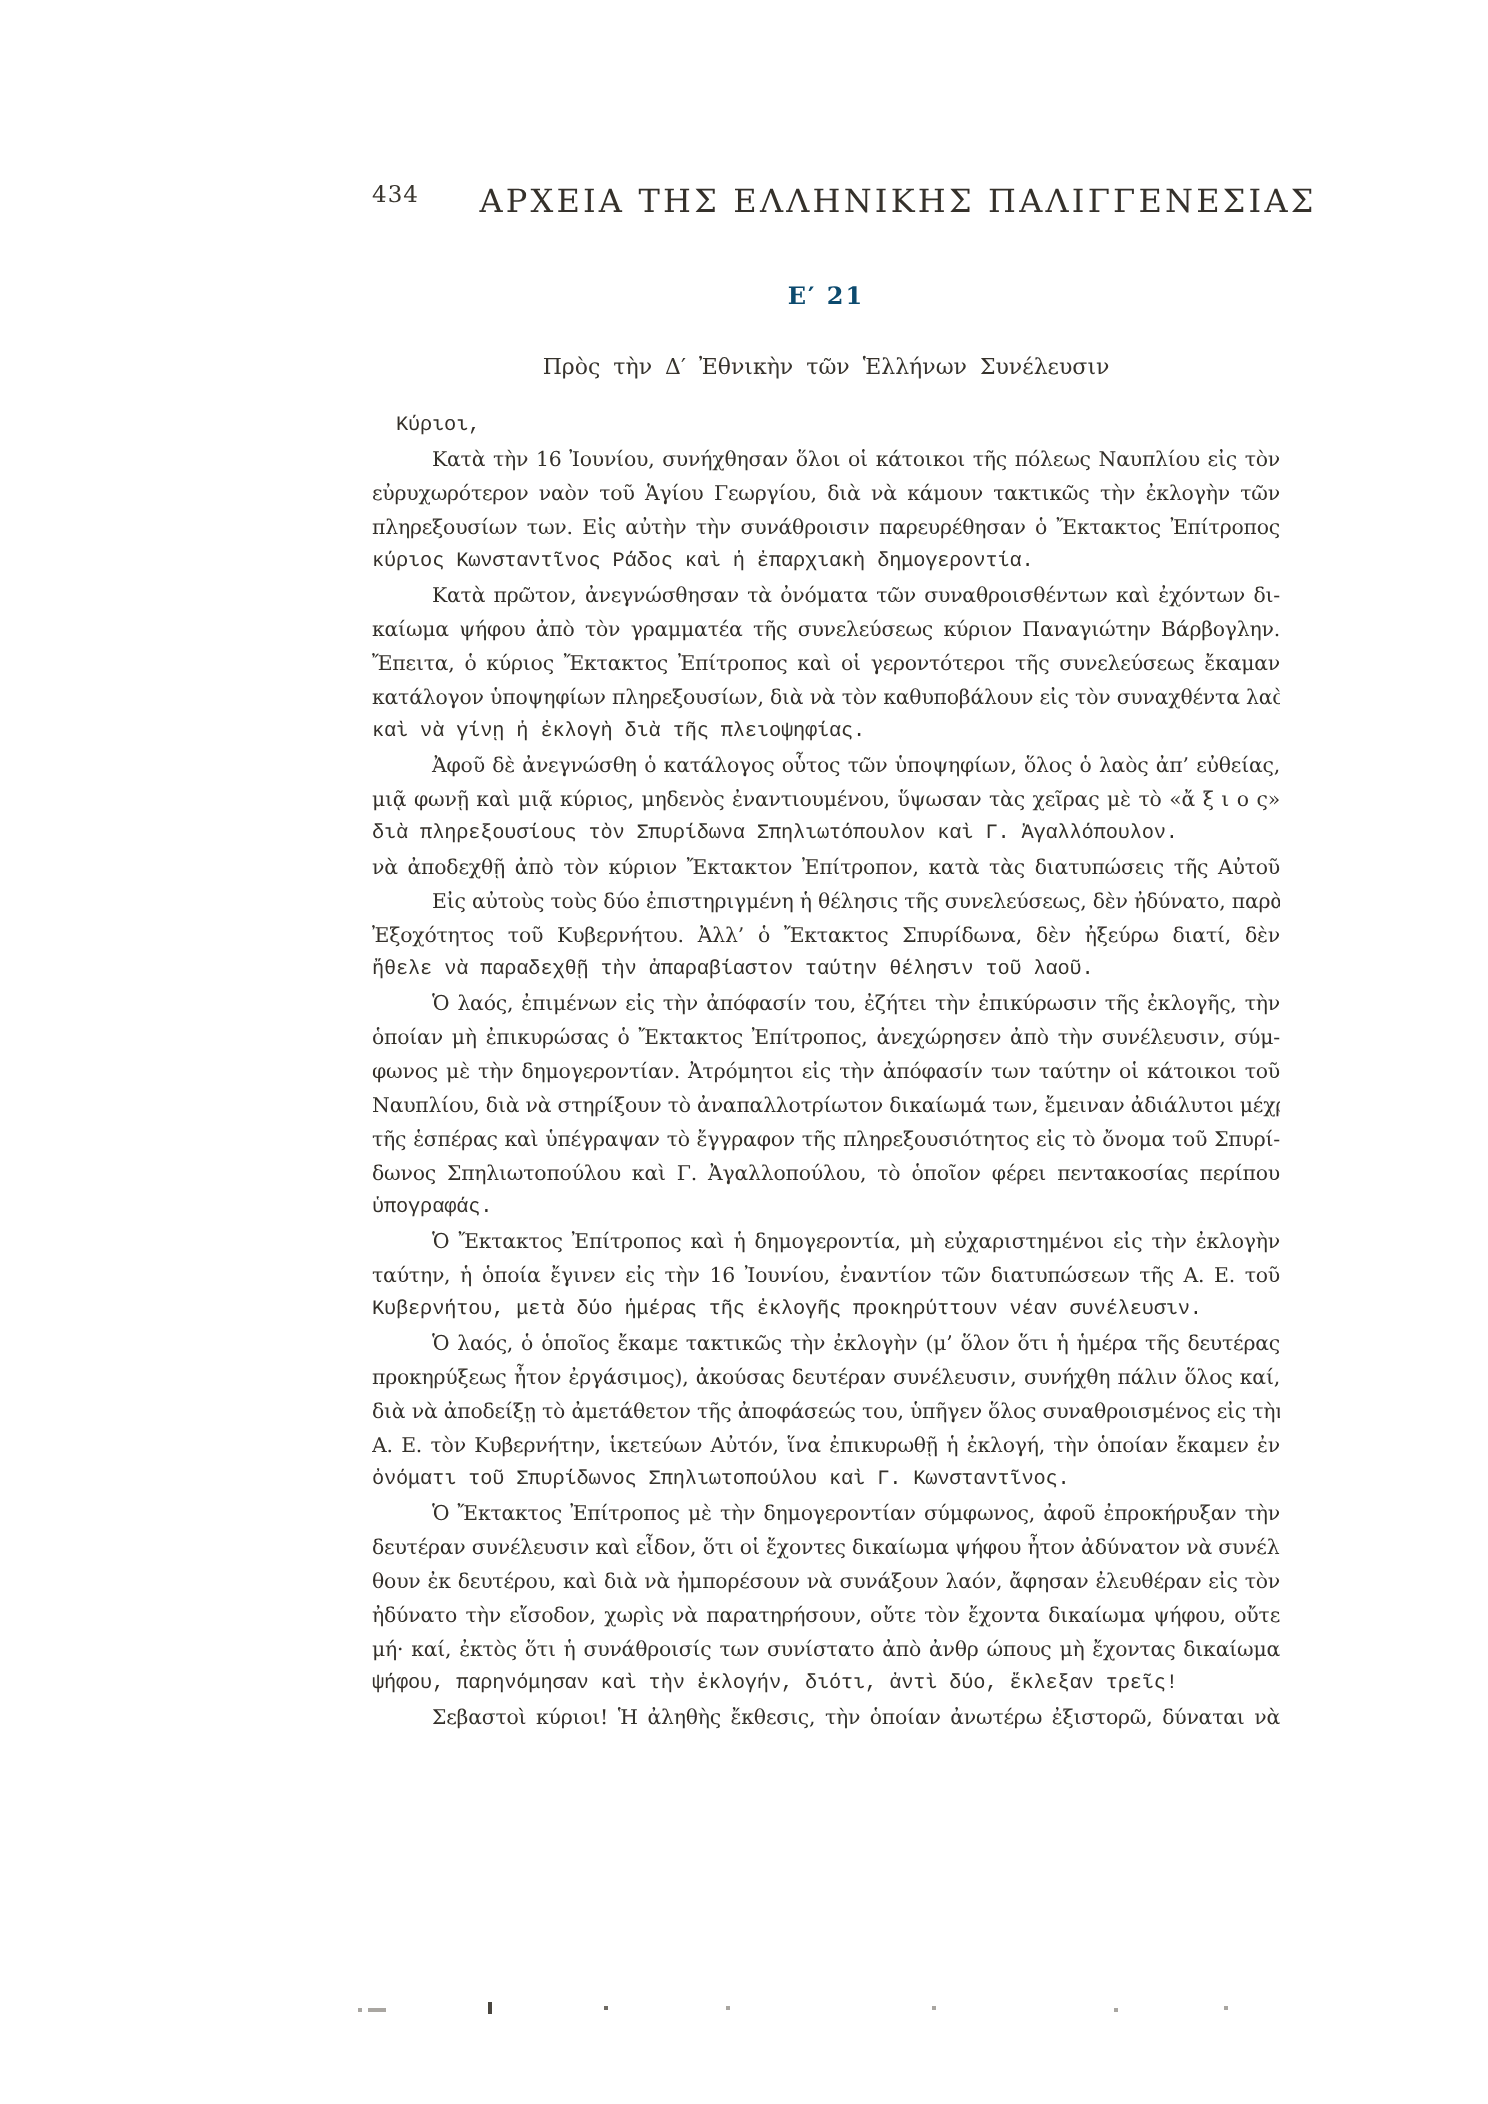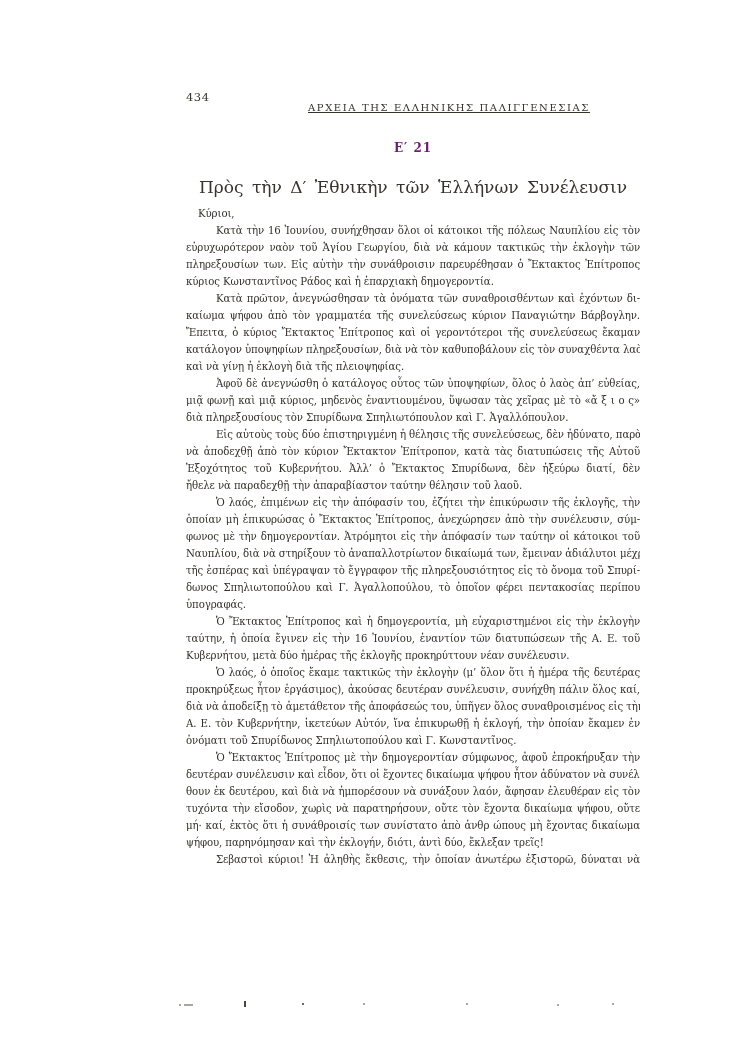--- a/index.html
+++ b/index.html
@@ -16,49 +16,49 @@
   }
   
   .runhead{
     position:absolute;left:186px;top:90px;width:454px;height:16px;
   }
   .pagenum{
     position:absolute;left:0;top:0;
     font-size:11.5px;color:#3a362f;letter-spacing:0.5px;
   }
   .headtitle{
-    position:absolute;left:50%;top:12px;transform:translateX(-50%);
+    position:absolute;left:50%;top:1px;transform:translateX(-50%);
     margin-left:36px;
-    font-size:10px;color:#35312b;letter-spacing:1.6px;
-    white-space:nowrap;font-weight:500;text-decoration:underline;
+    font-size:16px;color:#35312b;letter-spacing:1.6px;
+    white-space:nowrap;font-weight:500;
   }
   
   .sectionhead{
     position:absolute;left:186px;top:141px;width:454px;
-    text-align:center;font-weight:bold;font-size:12px;color:#701a75;
+    text-align:center;font-weight:bold;font-size:12px;color:#0c4a6e;
     letter-spacing:1px;
   }
   
   .subtitle{
     position:absolute;left:186px;top:177px;width:454px;
-    text-align:center;font-size:17px;color:#37332d;
+    text-align:center;font-size:11px;color:#37332d;
     word-spacing:3px;white-space:nowrap;
   }
   
   .bodytext{
     position:absolute;left:186px;top:205px;width:454px;
     font-size:10.2px;line-height:17px;color:#34302a;
     letter-spacing:-0.1px;
     overflow:hidden;
   }
   .line{
     width:454px;white-space:nowrap;overflow:hidden;
   }
   .line.j{ text-align:justify; text-align-last:justify; }
-  .line.last{ text-align:left; text-align-last:left; }
+  .line.last{ text-align:left; text-align-last:left;font-family:Liberation Mono, monospace; }
   .line.indent{ text-indent:30px; }
   .line.salut{ text-indent:12px; }
   .speck{ position:absolute; background:#a9a6a1; }
 </style>
 </head>
 <body>
 
 <div class="page">
 
   <div class="runhead">
@@ -78,43 +78,43 @@
       <div class="line j">πληρεξουσίων των. Εἰς αὐτὴν τὴν συνάθροισιν παρευρέθησαν ὁ Ἔκτακτος Ἐπίτροπος</div>
       <div class="line last">κύριος Κωνσταντῖνος Ράδος καὶ ἡ ἐπαρχιακὴ δημογεροντία.</div>
       <div class="line j indent">Κατὰ πρῶτον, ἀνεγνώσθησαν τὰ ὀνόματα τῶν συναθροισθέντων καὶ ἐχόντων δι-</div>
       <div class="line j">καίωμα ψήφου ἀπὸ τὸν γραμματέα τῆς συνελεύσεως κύριον Παναγιώτην Βάρβογλην.</div>
       <div class="line j">Ἔπειτα, ὁ κύριος Ἔκτακτος Ἐπίτροπος καὶ οἱ γεροντότεροι τῆς συνελεύσεως ἔκαμαν</div>
       <div class="line j">κατάλογον ὑποψηφίων πληρεξουσίων, διὰ νὰ τὸν καθυποβάλουν εἰς τὸν συναχθέντα λαὸν</div>
       <div class="line last">καὶ νὰ γίνῃ ἡ ἐκλογὴ διὰ τῆς πλειοψηφίας.</div>
       <div class="line j indent">Ἀφοῦ δὲ ἀνεγνώσθη ὁ κατάλογος οὗτος τῶν ὑποψηφίων, ὅλος ὁ λαὸς ἀπ’ εὐθείας,</div>
       <div class="line j">μιᾷ φωνῇ καὶ μιᾷ κύριος, μηδενὸς ἐναντιουμένου, ὕψωσαν τὰς χεῖρας μὲ τὸ «ἄ ξ ι ο ς»</div>
       <div class="line last">διὰ πληρεξουσίους τὸν Σπυρίδωνα Σπηλιωτόπουλον καὶ Γ. Ἀγαλλόπουλον.</div>
+      <div class="line j">νὰ ἀποδεχθῇ ἀπὸ τὸν κύριον Ἔκτακτον Ἐπίτροπον, κατὰ τὰς διατυπώσεις τῆς Αὐτοῦ</div>
       <div class="line j indent">Εἰς αὐτοὺς τοὺς δύο ἐπιστηριγμένη ἡ θέλησις τῆς συνελεύσεως, δὲν ἠδύνατο, παρὰ</div>
-      <div class="line j">νὰ ἀποδεχθῇ ἀπὸ τὸν κύριον Ἔκτακτον Ἐπίτροπον, κατὰ τὰς διατυπώσεις τῆς Αὐτοῦ</div>
       <div class="line j">Ἐξοχότητος τοῦ Κυβερνήτου. Ἀλλ’ ὁ Ἔκτακτος Σπυρίδωνα, δὲν ἠξεύρω διατί, δὲν</div>
       <div class="line last">ἤθελε νὰ παραδεχθῇ τὴν ἀπαραβίαστον ταύτην θέλησιν τοῦ λαοῦ.</div>
       <div class="line j indent">Ὁ λαός, ἐπιμένων εἰς τὴν ἀπόφασίν του, ἐζήτει τὴν ἐπικύρωσιν τῆς ἐκλογῆς, τὴν</div>
       <div class="line j">ὁποίαν μὴ ἐπικυρώσας ὁ Ἔκτακτος Ἐπίτροπος, ἀνεχώρησεν ἀπὸ τὴν συνέλευσιν, σύμ-</div>
       <div class="line j">φωνος μὲ τὴν δημογεροντίαν. Ἀτρόμητοι εἰς τὴν ἀπόφασίν των ταύτην οἱ κάτοικοι τοῦ</div>
       <div class="line j">Ναυπλίου, διὰ νὰ στηρίξουν τὸ ἀναπαλλοτρίωτον δικαίωμά των, ἔμειναν ἀδιάλυτοι μέχρι</div>
       <div class="line j">τῆς ἑσπέρας καὶ ὑπέγραψαν τὸ ἔγγραφον τῆς πληρεξουσιότητος εἰς τὸ ὄνομα τοῦ Σπυρί-</div>
       <div class="line j">δωνος Σπηλιωτοπούλου καὶ Γ. Ἀγαλλοπούλου, τὸ ὁποῖον φέρει πεντακοσίας περίπου</div>
       <div class="line last">ὑπογραφάς.</div>
       <div class="line j indent">Ὁ Ἔκτακτος Ἐπίτροπος καὶ ἡ δημογεροντία, μὴ εὐχαριστημένοι εἰς τὴν ἐκλογὴν</div>
       <div class="line j">ταύτην, ἡ ὁποία ἔγινεν εἰς τὴν 16 Ἰουνίου, ἐναντίον τῶν διατυπώσεων τῆς Α. Ε. τοῦ</div>
       <div class="line last">Κυβερνήτου, μετὰ δύο ἡμέρας τῆς ἐκλογῆς προκηρύττουν νέαν συνέλευσιν.</div>
       <div class="line j indent">Ὁ λαός, ὁ ὁποῖος ἔκαμε τακτικῶς τὴν ἐκλογὴν (μ’ ὅλον ὅτι ἡ ἡμέρα τῆς δευτέρας</div>
       <div class="line j">προκηρύξεως ἦτον ἐργάσιμος), ἀκούσας δευτέραν συνέλευσιν, συνήχθη πάλιν ὅλος καί,</div>
       <div class="line j">διὰ νὰ ἀποδείξῃ τὸ ἀμετάθετον τῆς ἀποφάσεώς του, ὑπῆγεν ὅλος συναθροισμένος εἰς τὴν</div>
       <div class="line j">Α. Ε. τὸν Κυβερνήτην, ἱκετεύων Αὐτόν, ἵνα ἐπικυρωθῇ ἡ ἐκλογή, τὴν ὁποίαν ἔκαμεν ἐν</div>
       <div class="line last">ὀνόματι τοῦ Σπυρίδωνος Σπηλιωτοπούλου καὶ Γ. Κωνσταντῖνος.</div>
       <div class="line j indent">Ὁ Ἔκτακτος Ἐπίτροπος μὲ τὴν δημογεροντίαν σύμφωνος, ἀφοῦ ἐπροκήρυξαν τὴν</div>
       <div class="line j">δευτέραν συνέλευσιν καὶ εἶδον, ὅτι οἱ ἔχοντες δικαίωμα ψήφου ἦτον ἀδύνατον νὰ συνέλ-</div>
       <div class="line j">θουν ἐκ δευτέρου, καὶ διὰ νὰ ἠμπορέσουν νὰ συνάξουν λαόν, ἄφησαν ἐλευθέραν εἰς τὸν</div>
-      <div class="line j">τυχόντα τὴν εἴσοδον, χωρὶς νὰ παρατηρήσουν, οὔτε τὸν ἔχοντα δικαίωμα ψήφου, οὔτε</div>
+      <div class="line j">ἠδύνατο τὴν εἴσοδον, χωρὶς νὰ παρατηρήσουν, οὔτε τὸν ἔχοντα δικαίωμα ψήφου, οὔτε</div>
       <div class="line j">μή· καί, ἐκτὸς ὅτι ἡ συνάθροισίς των συνίστατο ἀπὸ ἀνθρ ώπους μὴ ἔχοντας δικαίωμα</div>
       <div class="line last">ψήφου, παρηνόμησαν καὶ τὴν ἐκλογήν, διότι, ἀντὶ δύο, ἔκλεξαν τρεῖς!</div>
       <div class="line j indent">Σεβαστοὶ κύριοι! Ἡ ἀληθὴς ἔκθεσις, τὴν ὁποίαν ἀνωτέρω ἐξιστορῶ, δύναται νὰ</div>
     </div>
 
   <div class="speck" style="left:179px;top:1004px;width:2px;height:2px;"></div>
   <div class="speck" style="left:184px;top:1004px;width:9px;height:2px;"></div>
   <div class="speck" style="left:244px;top:1001px;width:2px;height:6px;background:#4a463f;"></div>
   <div class="speck" style="left:302px;top:1003px;width:2px;height:2px;background:#6f6b64;"></div>
   <div class="speck" style="left:363px;top:1003px;width:2px;height:2px;"></div>

